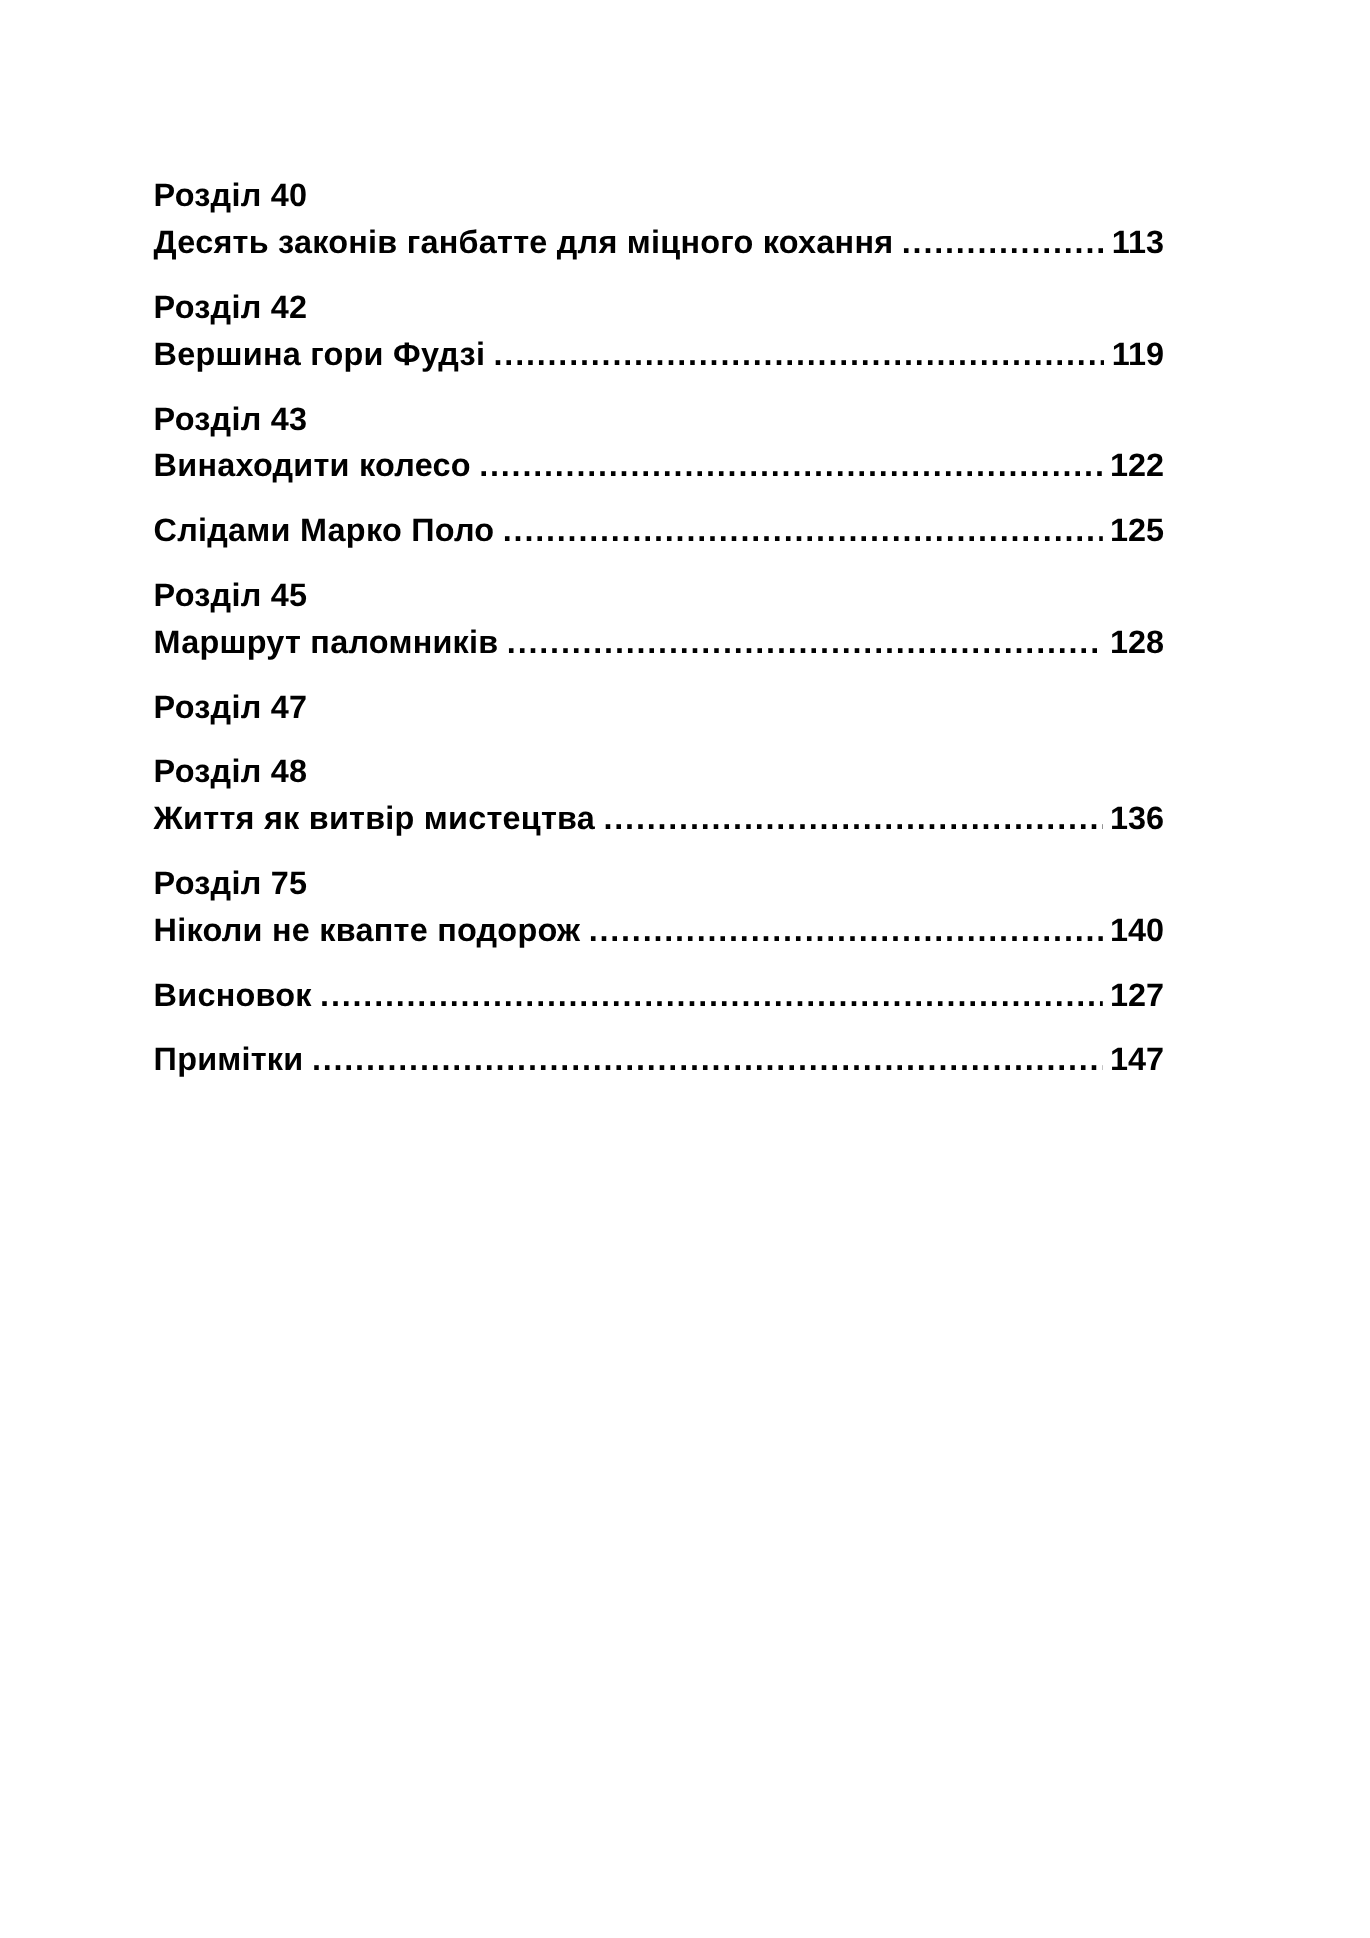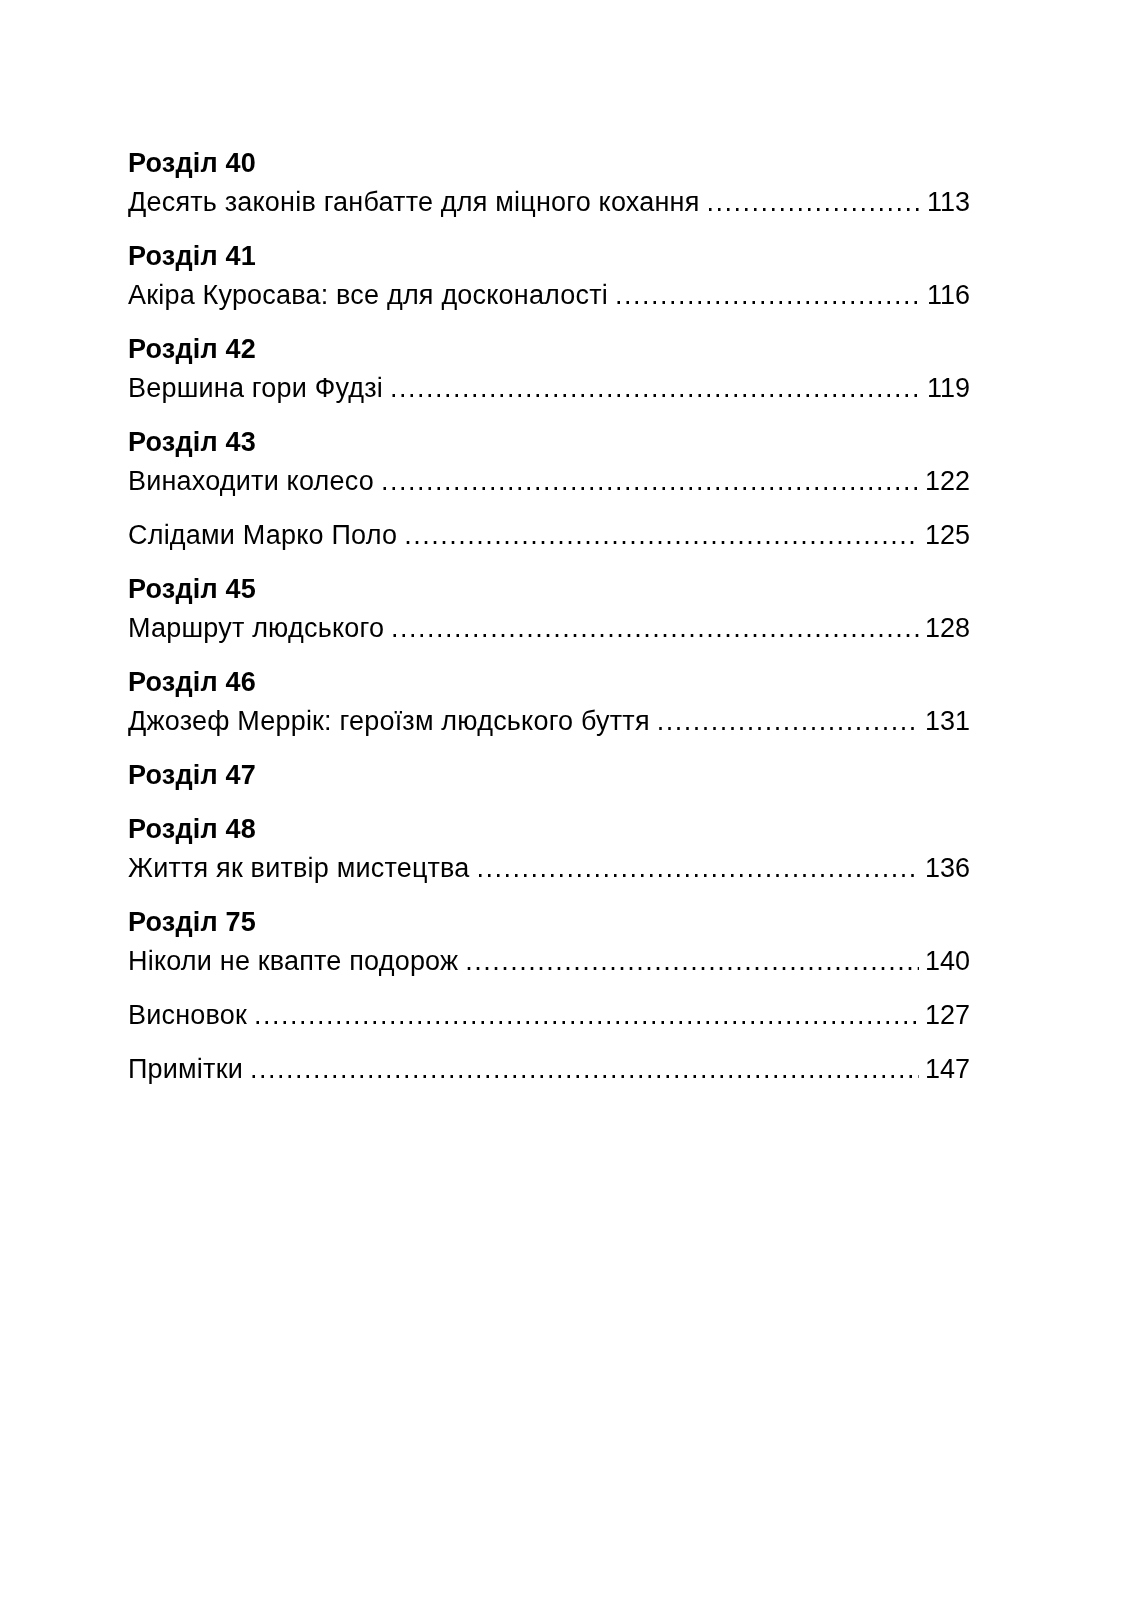--- a/index.html
+++ b/index.html
@@ -28,21 +28,21 @@
     font-size: 27px;
     line-height: 39px;
     font-weight: bold;
     letter-spacing: 0.2px;
   }
   .row {
     display: flex;
     align-items: baseline;
     font-size: 27px;
     line-height: 39px;
-    font-weight: normal;
+    font-weight: bold;
   }
   .title {
     flex: 0 0 auto;
     white-space: nowrap;
     letter-spacing: 0.2px;
   }
   .leader {
     flex: 1 1 auto;
     overflow: hidden;
     white-space: nowrap;
@@ -65,28 +65,20 @@
   <div id="toc-list">
   <div class="entry">
     <div class="chapter">Розділ 40</div>
     <div class="row">
       <span class="title">Десять законів ганбатте для міцного кохання</span>
       <span class="leader"></span>
       <span class="pagenum">113</span>
     </div>
   </div>
 
-  <div class="entry">
-    <div class="chapter">Розділ 41</div>
-    <div class="row">
-      <span class="title">Акіра Куросава: все для досконалості</span>
-      <span class="leader"></span>
-      <span class="pagenum">116</span>
-    </div>
-  </div>
 
   <div class="entry">
     <div class="chapter">Розділ 42</div>
     <div class="row">
       <span class="title">Вершина гори Фудзі</span>
       <span class="leader"></span>
       <span class="pagenum">119</span>
     </div>
   </div>
 
@@ -103,34 +95,26 @@
     <div class="row">
       <span class="title">Слідами Марко Поло</span>
       <span class="leader"></span>
       <span class="pagenum">125</span>
     </div>
   </div>
 
   <div class="entry">
     <div class="chapter">Розділ 45</div>
     <div class="row">
-      <span class="title">Маршрут людського</span>
+      <span class="title">Маршрут паломників</span>
       <span class="leader"></span>
       <span class="pagenum">128</span>
     </div>
   </div>
 
-  <div class="entry">
-    <div class="chapter">Розділ 46</div>
-    <div class="row">
-      <span class="title">Джозеф Меррік: героїзм людського буття</span>
-      <span class="leader"></span>
-      <span class="pagenum">131</span>
-    </div>
-  </div>
 
   <div class="entry">
     <div class="chapter">Розділ 47</div>
   </div>
 
   <div class="entry">
     <div class="chapter">Розділ 48</div>
     <div class="row">
       <span class="title">Життя як витвір мистецтва</span>
       <span class="leader"></span>

